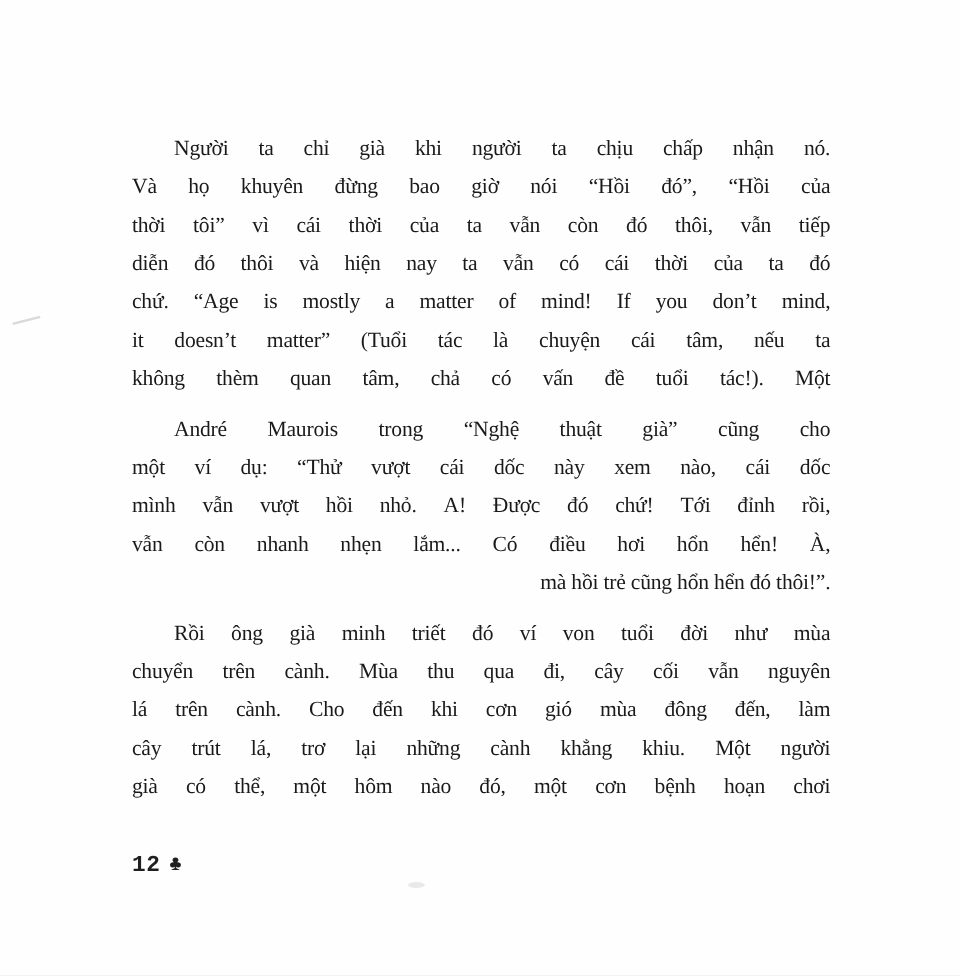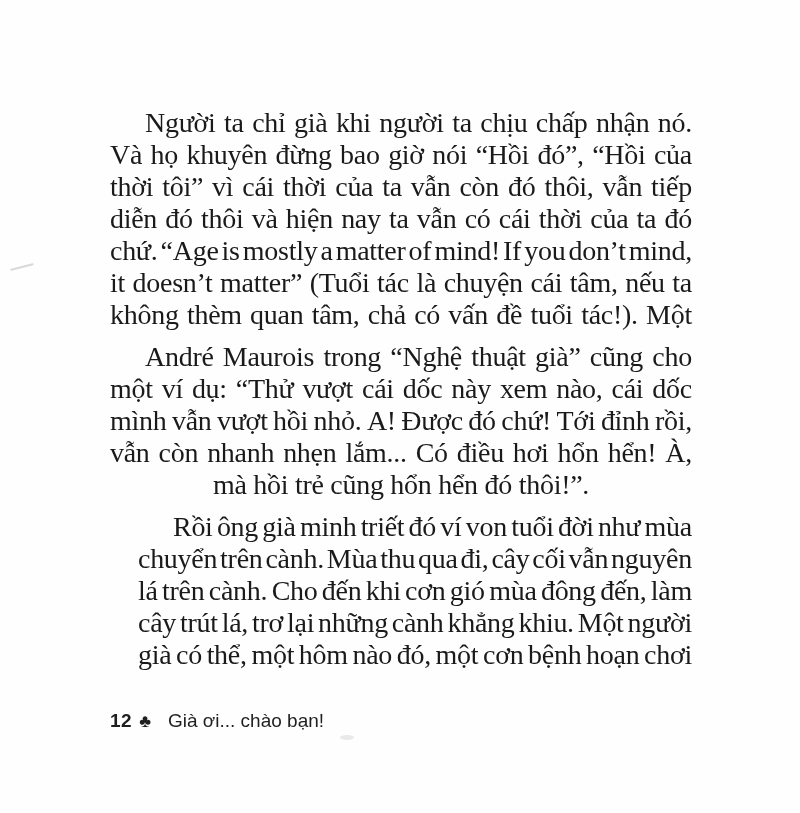--- a/index.html
+++ b/index.html
@@ -13,45 +13,45 @@
     font-family: "Liberation Serif", "DejaVu Serif", serif;
     color: #1a1a1a;
   }
   .text-block {
     position: absolute;
     left: 110px;
     top: 107px;
     width: 582px;
   }
   .paragraph { margin: 0 0 10px 0; }
-  .paragraph:last-child { margin-bottom: 0; margin-left: 28px; }
+  .paragraph:last-child { margin-bottom: 0; }
   .line {
     height: 32px;
     line-height: 32px;
-    font-size: 28px;
+    font-size: 18px;
     letter-spacing: -0.01em;
-    text-align: center;
+    text-align: right;
     white-space: nowrap;
   }
   .line.justify {
     display: flex;
     flex-wrap: nowrap;
     justify-content: space-between;
   }
   .line.indent { padding-left: 35px; }
   .word { white-space: pre; }
   .it { }
   .footer {
     position: absolute;
     left: 110px;
     top: 710px;
     height: 22px;
     display: flex;
     align-items: center;
-    font-family: Liberation Sans, sans-serif;
+    font-family: Liberation Mono, monospace;
     color: #1f1f1f;
   }
   .footer .page-num {
     font-size: 19px;
     font-weight: bold;
     letter-spacing: 0.5px;
   }
   .footer .suit {
     font-size: 18px;
     margin-left: 7px;
@@ -310,19 +310,18 @@
           <span class="word"><span>bệnh</span></span>
           <span class="word"><span>hoạn</span></span>
           <span class="word"><span>chơi</span></span>
         </div>
       </div>
     </div>
 
   <div class="footer">
     <span class="page-num">12</span>
     <span class="suit">♣</span>
-    <span class="book-title">Già ơi... chào bạn!</span>
   </div>
 
   <div class="smudge-1"></div>
   <div class="smudge-2"></div>
 
 </div>
 
 </body></html>

